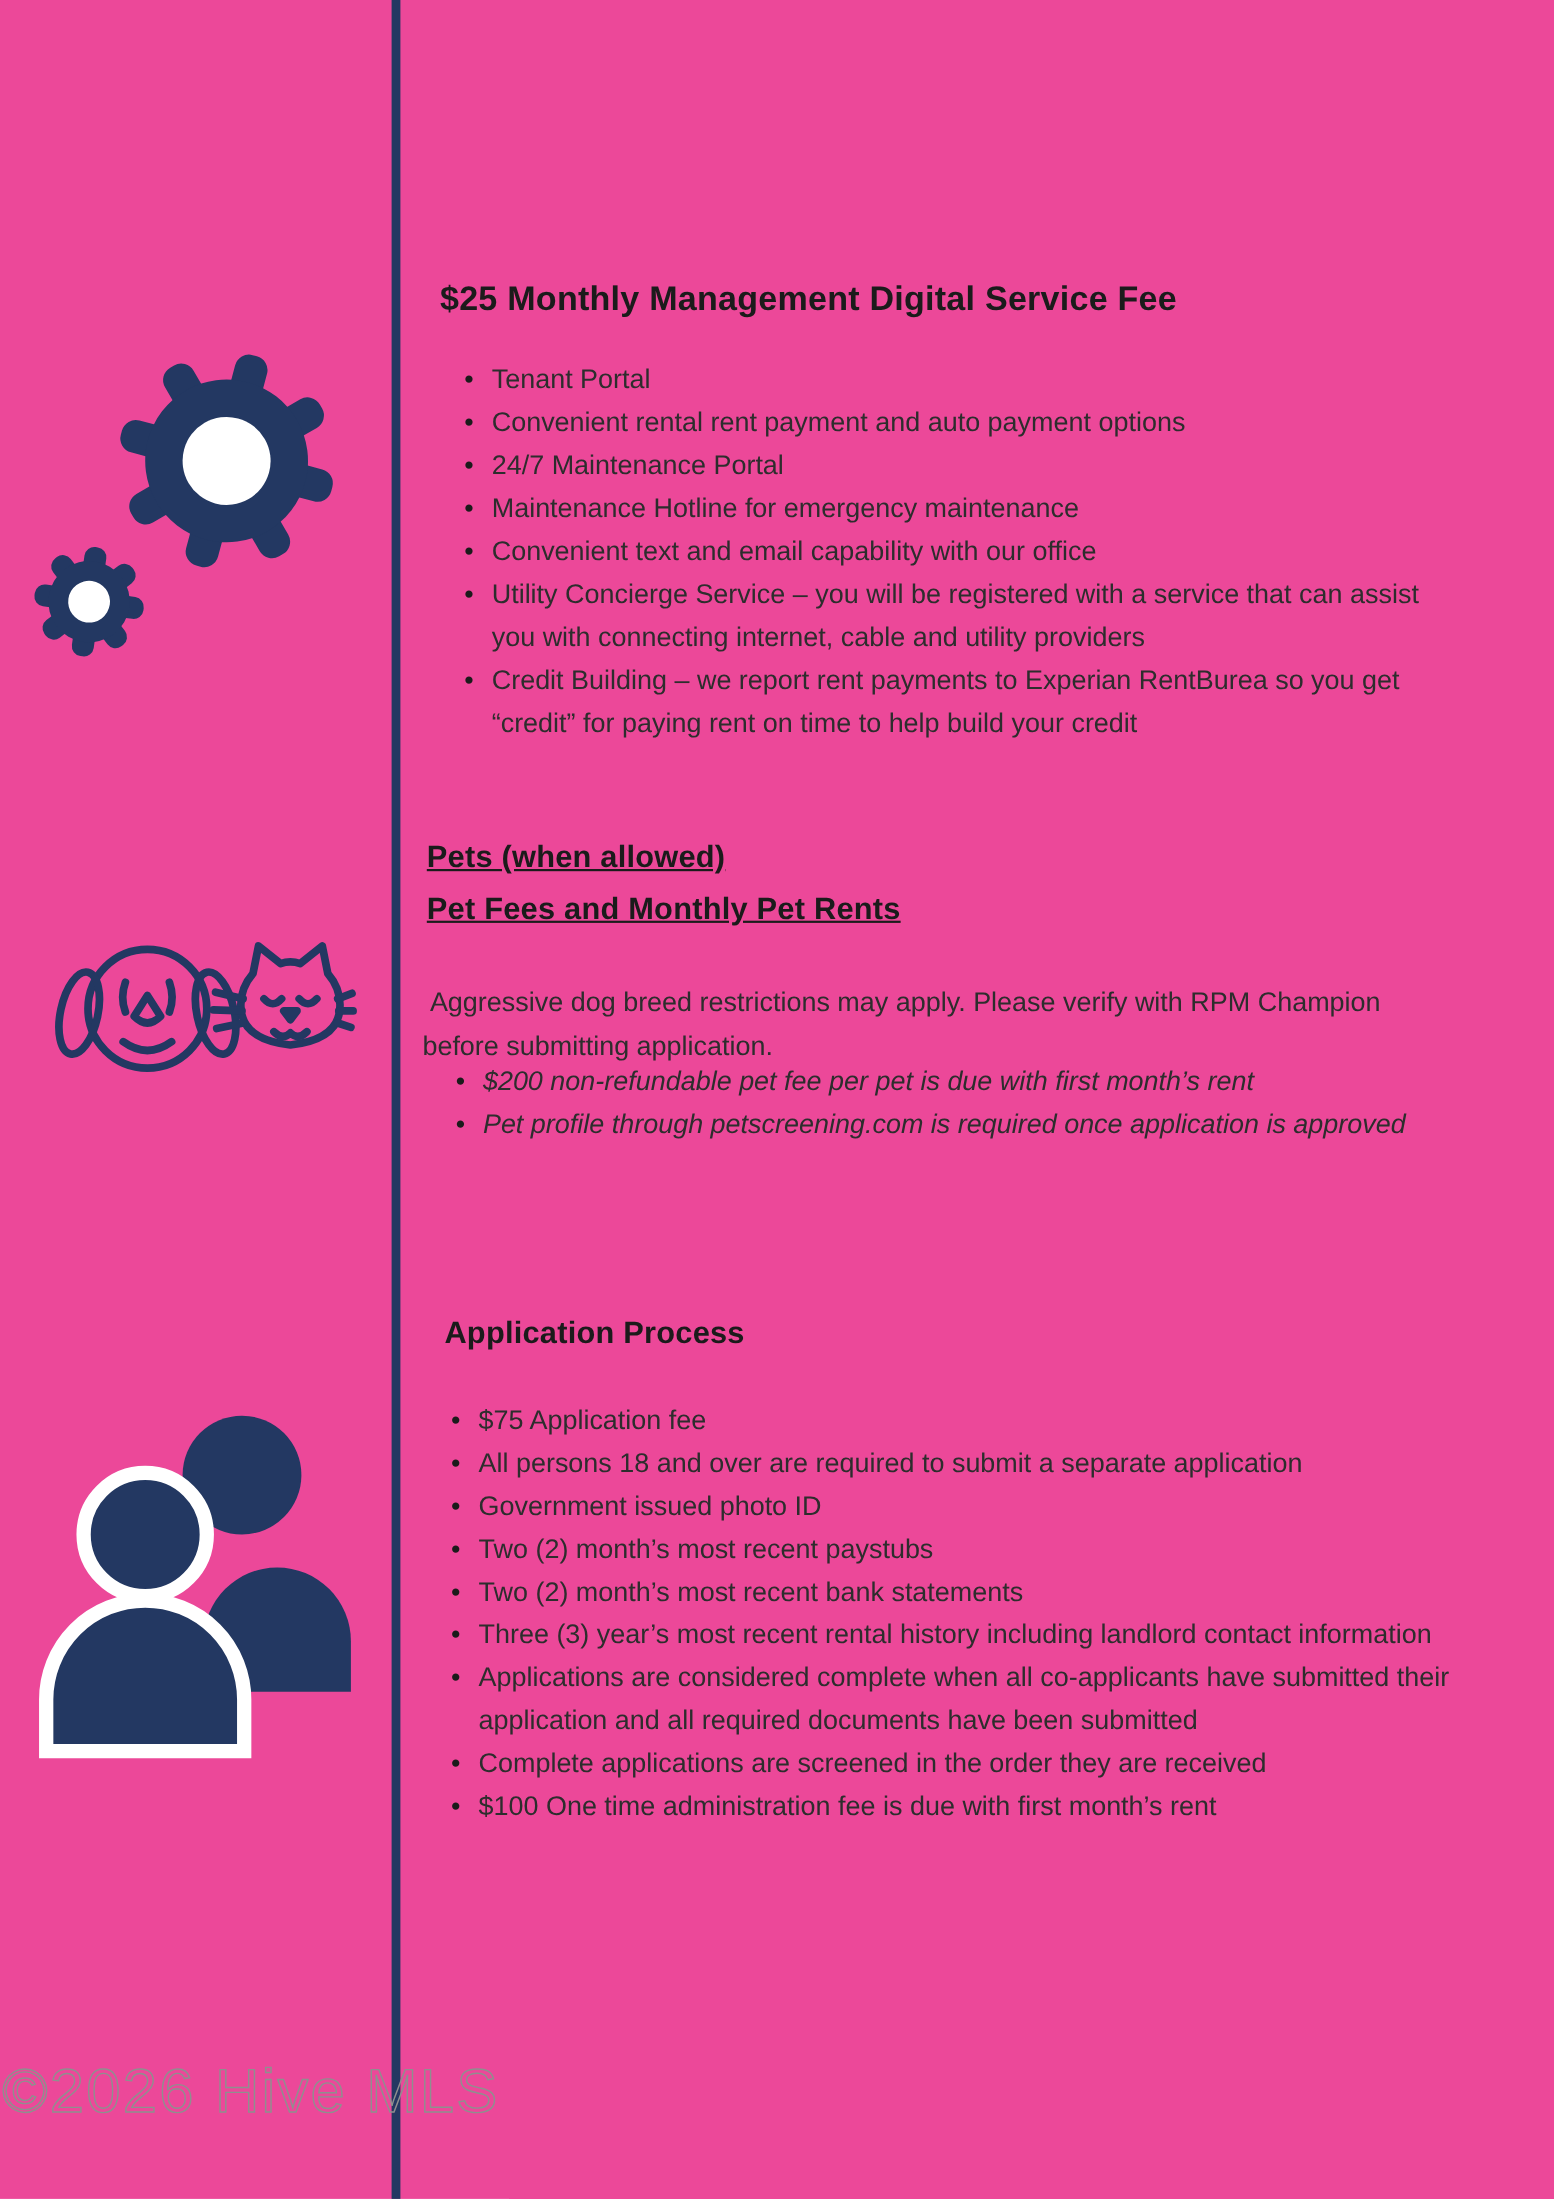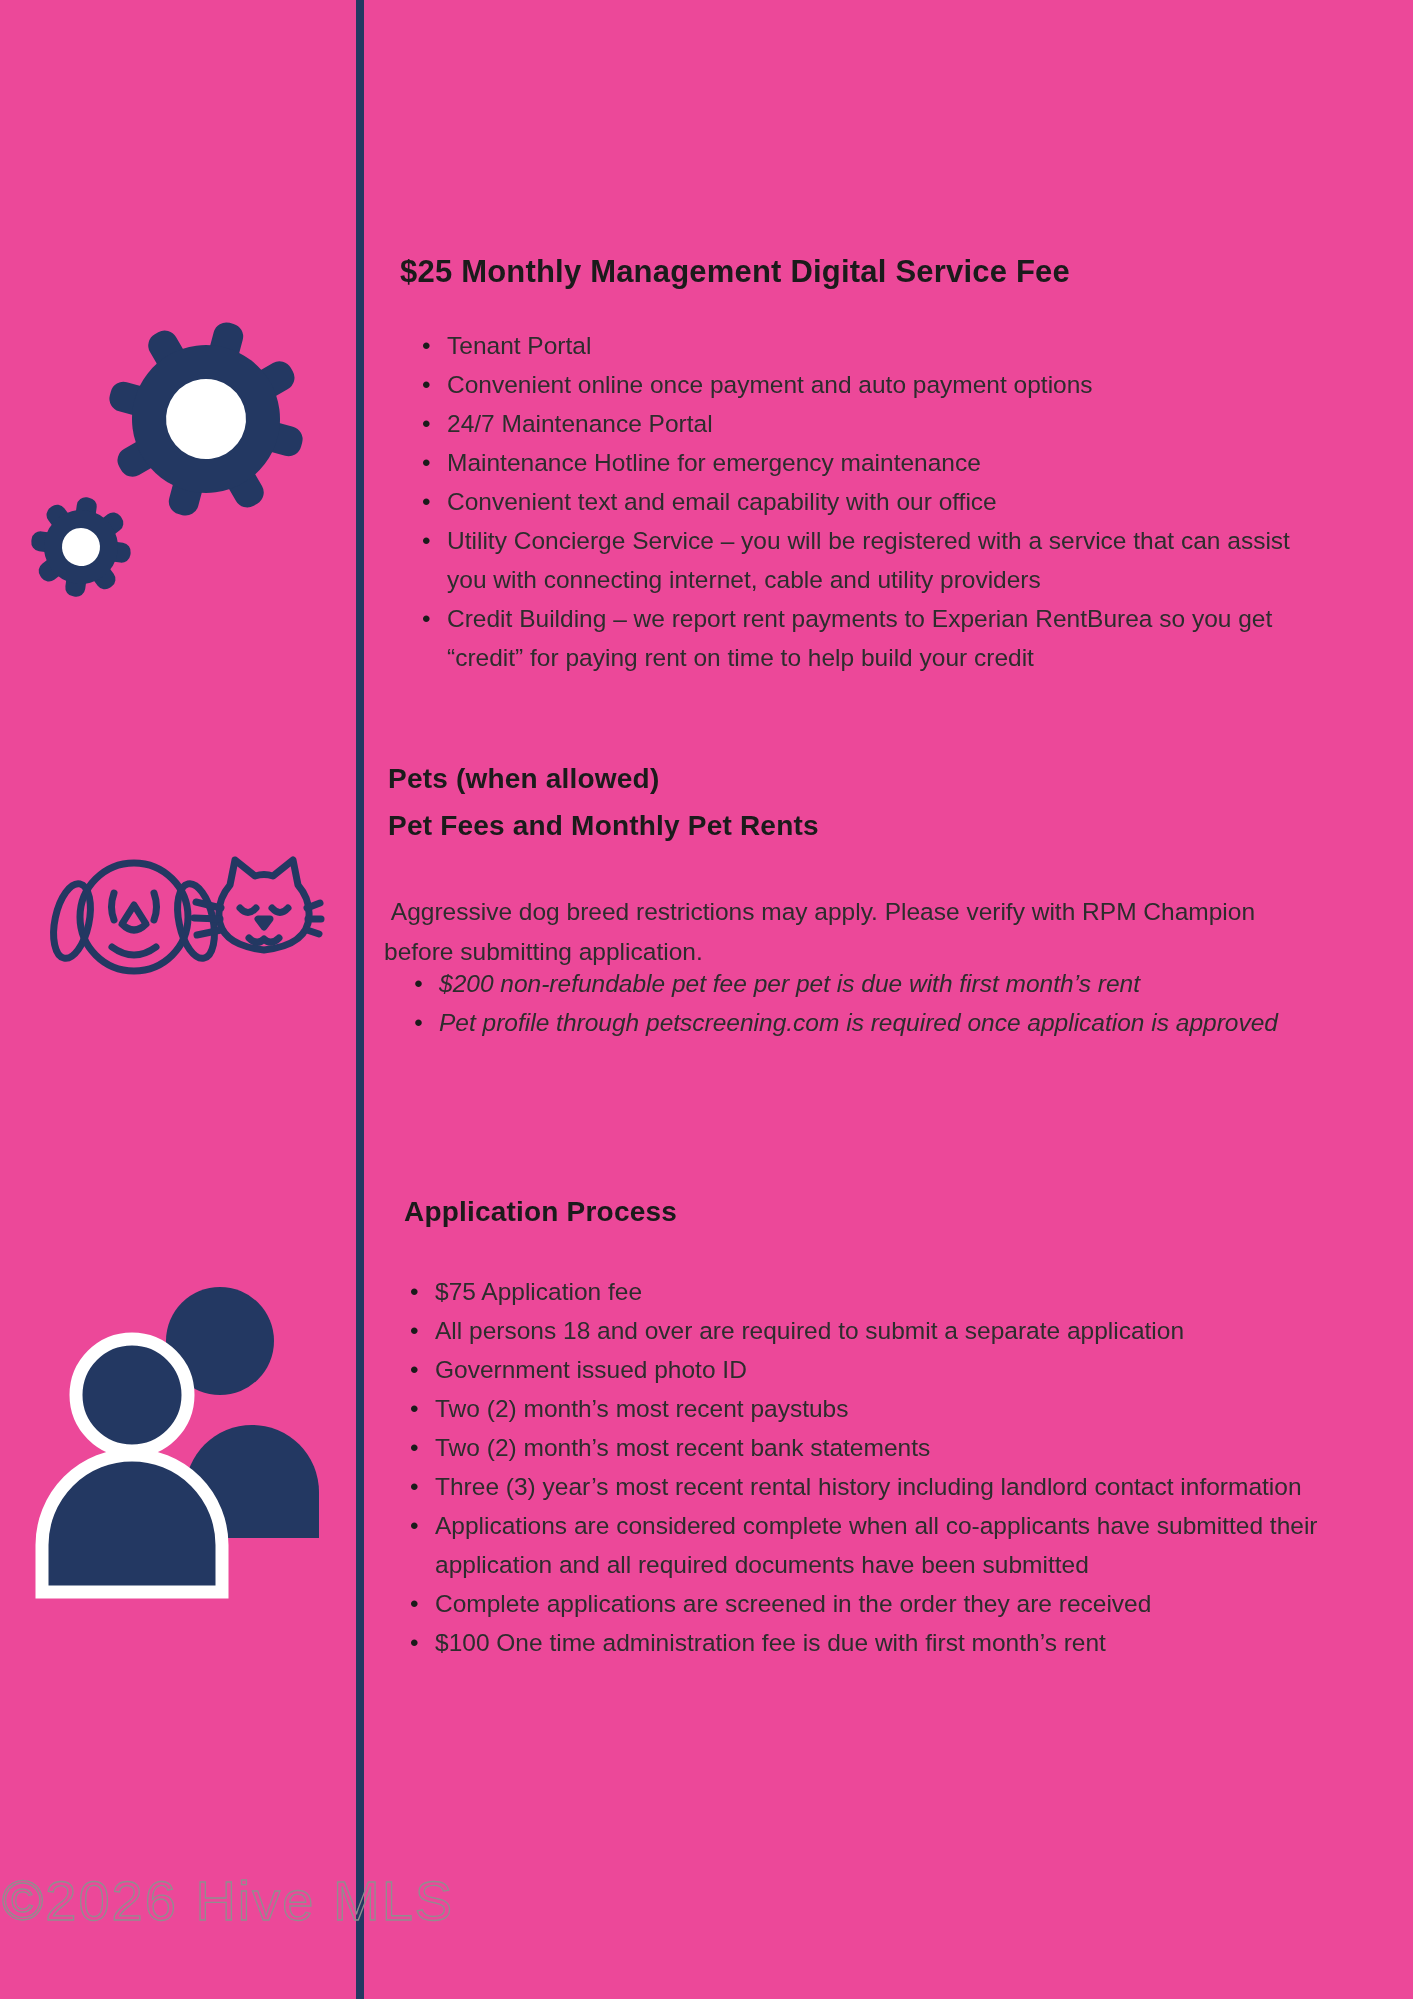--- a/index.html
+++ b/index.html
@@ -17,21 +17,21 @@
   }
   .icon{position:absolute;}
   .icon svg{overflow:visible;display:block;}
 
   h1,h2,h3,p,ul{margin:0;padding:0;}
   .sec-heading{
     position:absolute;
     font-weight:700;color:#1b1b1b;letter-spacing:0.2px;
   }
   .h-fee{left:400px;top:252px;font-size:31px;line-height:40px;}
-  .h-pets{left:388px;top:755px;font-size:28px;line-height:47px;}
+  .h-pets{left:388px;top:755px;font-size:28px;line-height:47px;text-decoration:underline;}
   .h-app{left:404px;top:1192px;font-size:28px;line-height:40px;}
   .blist{position:absolute;list-style:none;}
   .blist li{
     position:relative;padding-left:27px;
     font-size:24.5px;line-height:39px;color:#2d2d2d;
   }
   .blist li::before{
     content:"\2022";
     position:absolute;left:2px;top:0;
     color:#1b1b1b;
@@ -96,21 +96,21 @@
           <circle r="19" fill="#ffffff"></circle>
         </g>
       </g>
     </svg>
   </div>
 
   <h1 class="sec-heading h-fee">$25 Monthly Management Digital Service Fee</h1>
 
   <ul class="blist list-fee">
     <li>Tenant Portal</li>
-    <li>Convenient online once payment and auto payment options</li>
+    <li>Convenient rental rent payment and auto payment options</li>
     <li>24/7 Maintenance Portal</li>
     <li>Maintenance Hotline for emergency maintenance</li>
     <li>Convenient text and email capability with our office</li>
     <li>Utility Concierge Service – you will be registered with a service that can assist you with connecting internet, cable and utility providers</li>
     <li>Credit Building – we report rent payments to Experian RentBurea so you get “credit” for paying rent on time to help build your credit</li>
   </ul>
 
   <div class="icon" style="left:22px;top:845px;width:300px;height:155px;">
     <svg width="300" height="155" viewBox="0 0 300 155" xmlns="http://www.w3.org/2000/svg" fill="none" stroke="#233862" stroke-width="7" stroke-linecap="round" stroke-linejoin="round">
 

